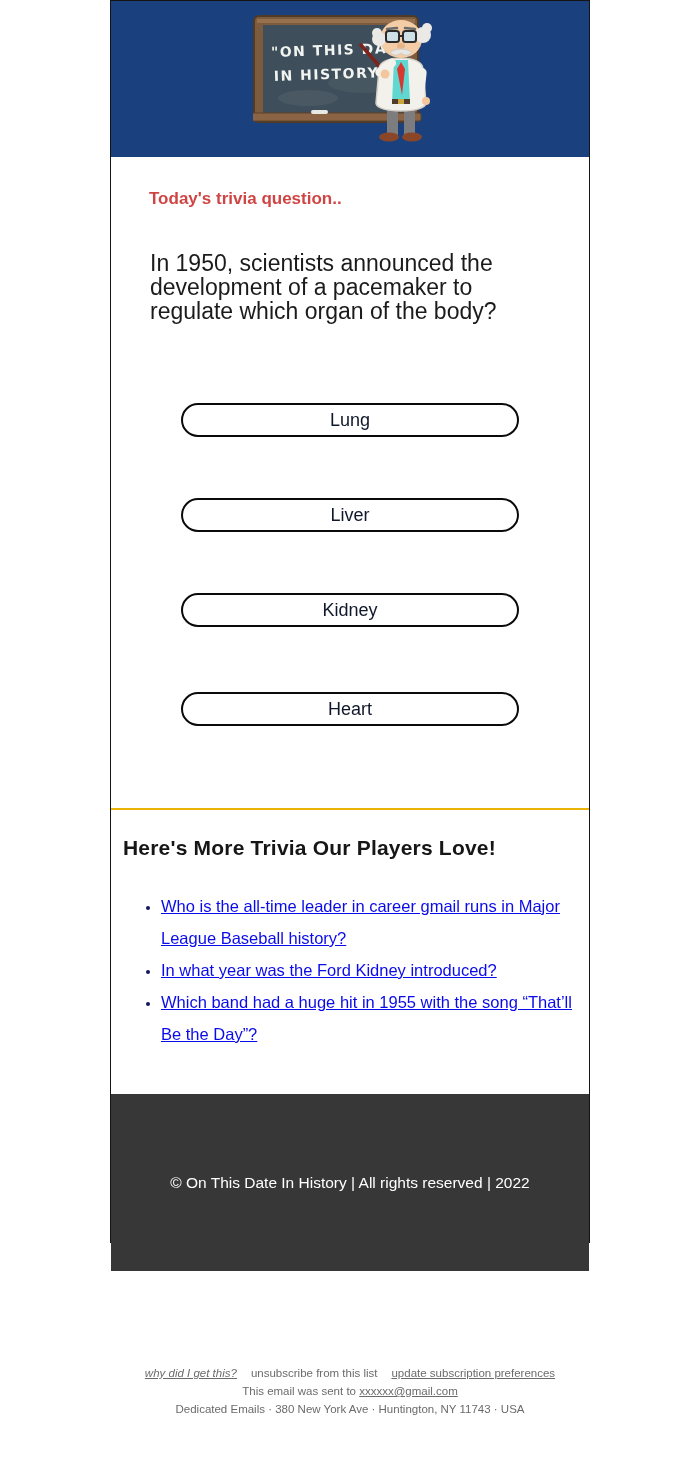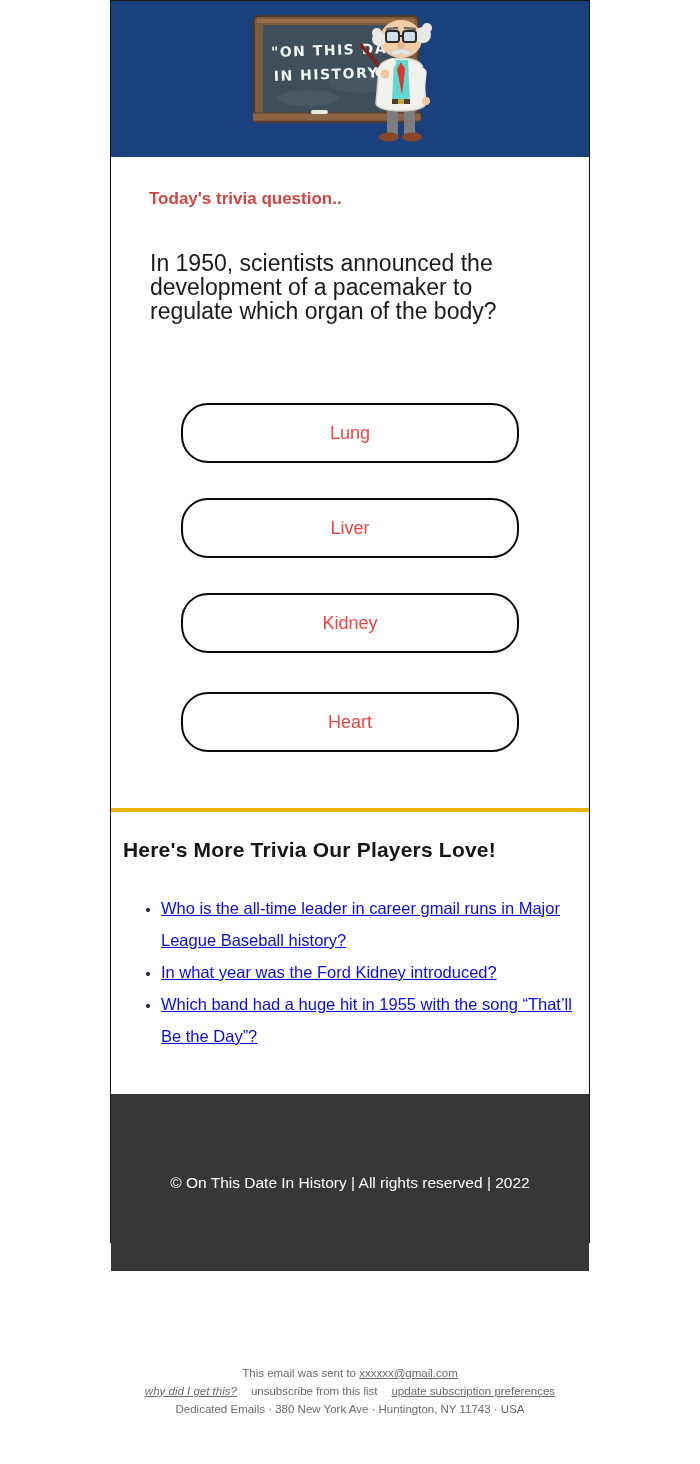--- a/index.html
+++ b/index.html
@@ -11,29 +11,29 @@
            border:1px solid #141414; background:#ffffff; }
 
   
   .header { position:absolute; top:0; left:0; right:0; height:156px; background:#1a417d; overflow:hidden; }
   .hero { position:absolute; left:142px; top:12px; width:202px; height:144px; }
 
   
   .trivia-label { position:absolute; top:188px; left:38px; font-size:17px; font-weight:700; color:#cf4544; }
   .question { position:absolute; top:250px; left:39px; width:400px; text-align:left;
               font-size:23px; line-height:24px; font-weight:400; color:#1b1b1b; }
-  .answer-btn { position:absolute; left:70px; width:338px; height:60px;
+  .answer-btn { position:absolute; left:70px; width:338px; height:34px;
                 background:#ffffff; border:2px solid #0a0a0a; border-radius:27px;
                 display:flex; align-items:center; justify-content:center;
-                font-size:18px; color:#ef4444; font-family:"Liberation Sans",sans-serif; cursor:pointer; }
+                font-size:18px; color:#0f172a; font-family:"Liberation Sans",sans-serif; cursor:pointer; }
   .answer-0 { top:402px; } .answer-1 { top:497px; } .answer-2 { top:592px; } .answer-3 { top:691px; }
 
   
   .section2 { position:absolute; top:807px; left:0; right:0; height:226px;
-              border-top:4px solid #eab308; background:#fff; }
+              border-top:2px solid #eab308; background:#fff; }
   .section2 h2 { margin:26px 12px 0 12px; font-size:21px; font-weight:700; color:#161616; letter-spacing:0.2px; }
   .trivia-links { margin:30px 10px 0 0; padding-left:50px; list-style:disc outside; }
   .trivia-links li { font-size:16.5px; line-height:32px; color:#15155e; }
   .trivia-links li::marker { color:#15155e; font-size:14px; }
   .trivia-links a { color:#0b0bea; text-decoration:underline; }
 
   
   .dark-footer { position:absolute; top:1093px; left:0; right:0; height:177px; background:#373737;
                  display:flex; align-items:center; justify-content:center; }
   .dark-footer .copyright { color:#ffffff; font-size:15.5px; }
@@ -137,19 +137,19 @@
         <li><a href="#">Which band had a huge hit in 1955 with the song “That’ll Be the Day”?</a></li>
       </ul>
     </div>
 
     <div class="dark-footer">
       <span class="copyright">© On This Date In History | All rights reserved | 2022</span>
     </div>
   </div>
 
   <div class="fine-print">
-    <div><span>This email was sent to </span><a href="#" class="fp-email">xxxxxx@gmail.com</a></div>
     <div>
       <a href="#" class="fp-why">why did I get this?</a><a href="#" class="fp-unsub">unsubscribe from this list</a><a href="#" class="fp-prefs">update subscription preferences</a>
     </div>
+    <div><span>This email was sent to </span><a href="#" class="fp-email">xxxxxx@gmail.com</a></div>
     <div>Dedicated Emails · 380 New York Ave · Huntington, NY 11743 · USA</div>
   </div>
 </div>
 
 </body></html>

